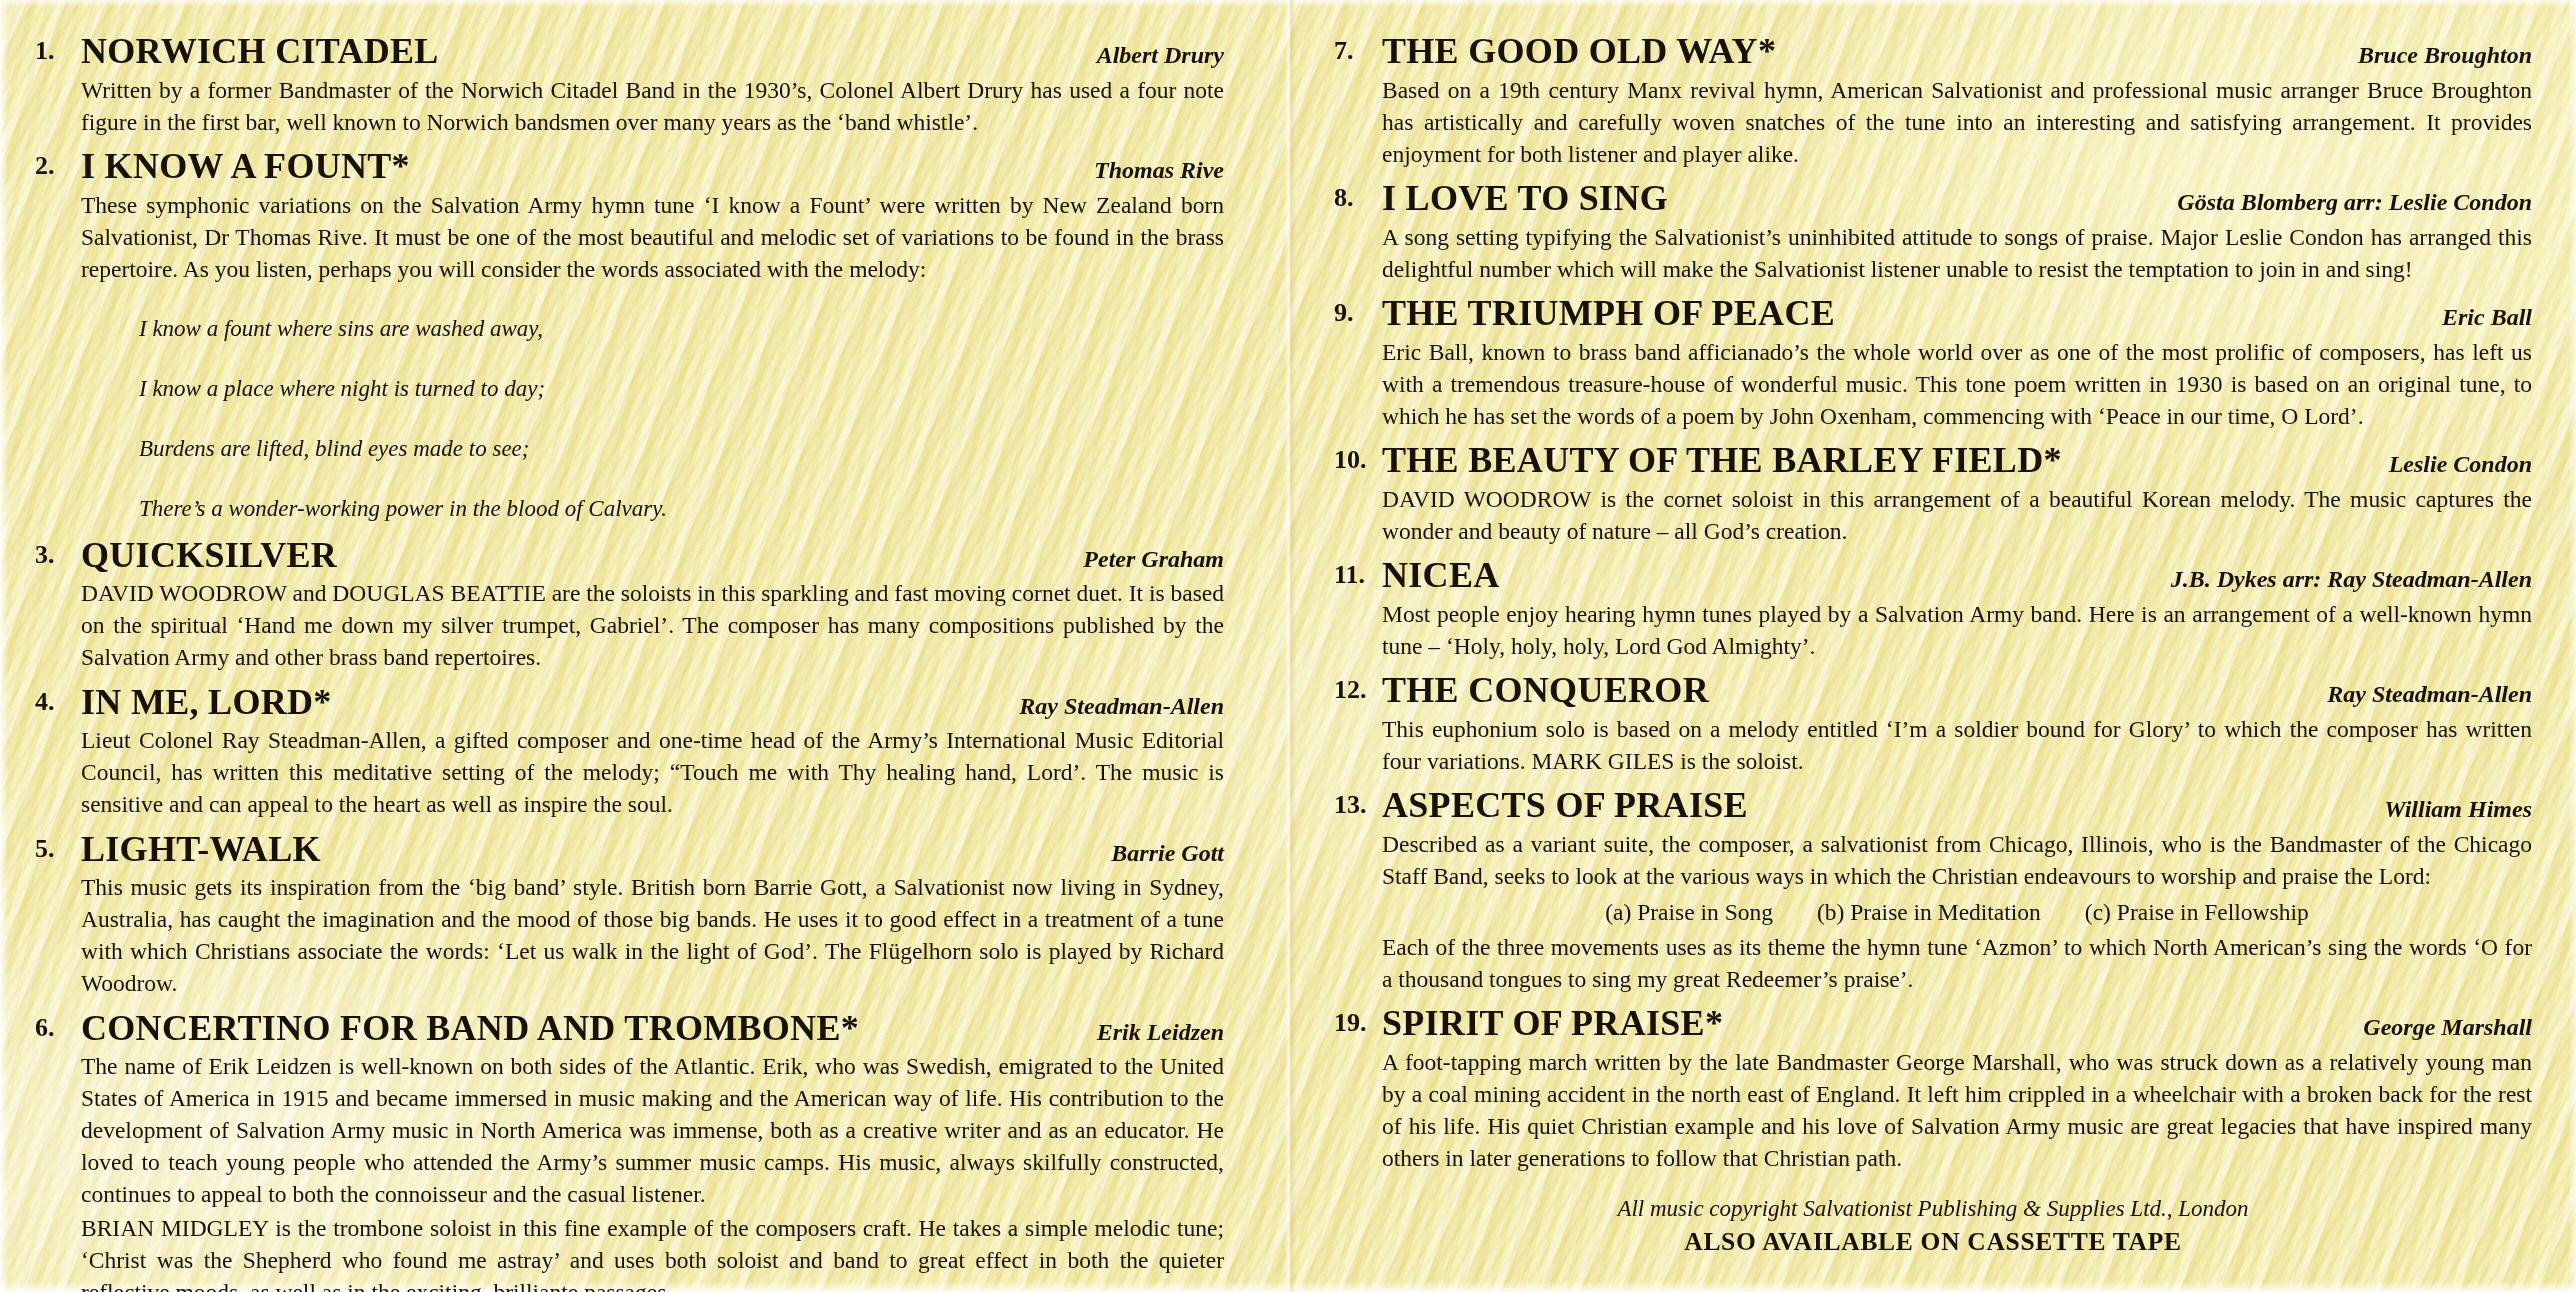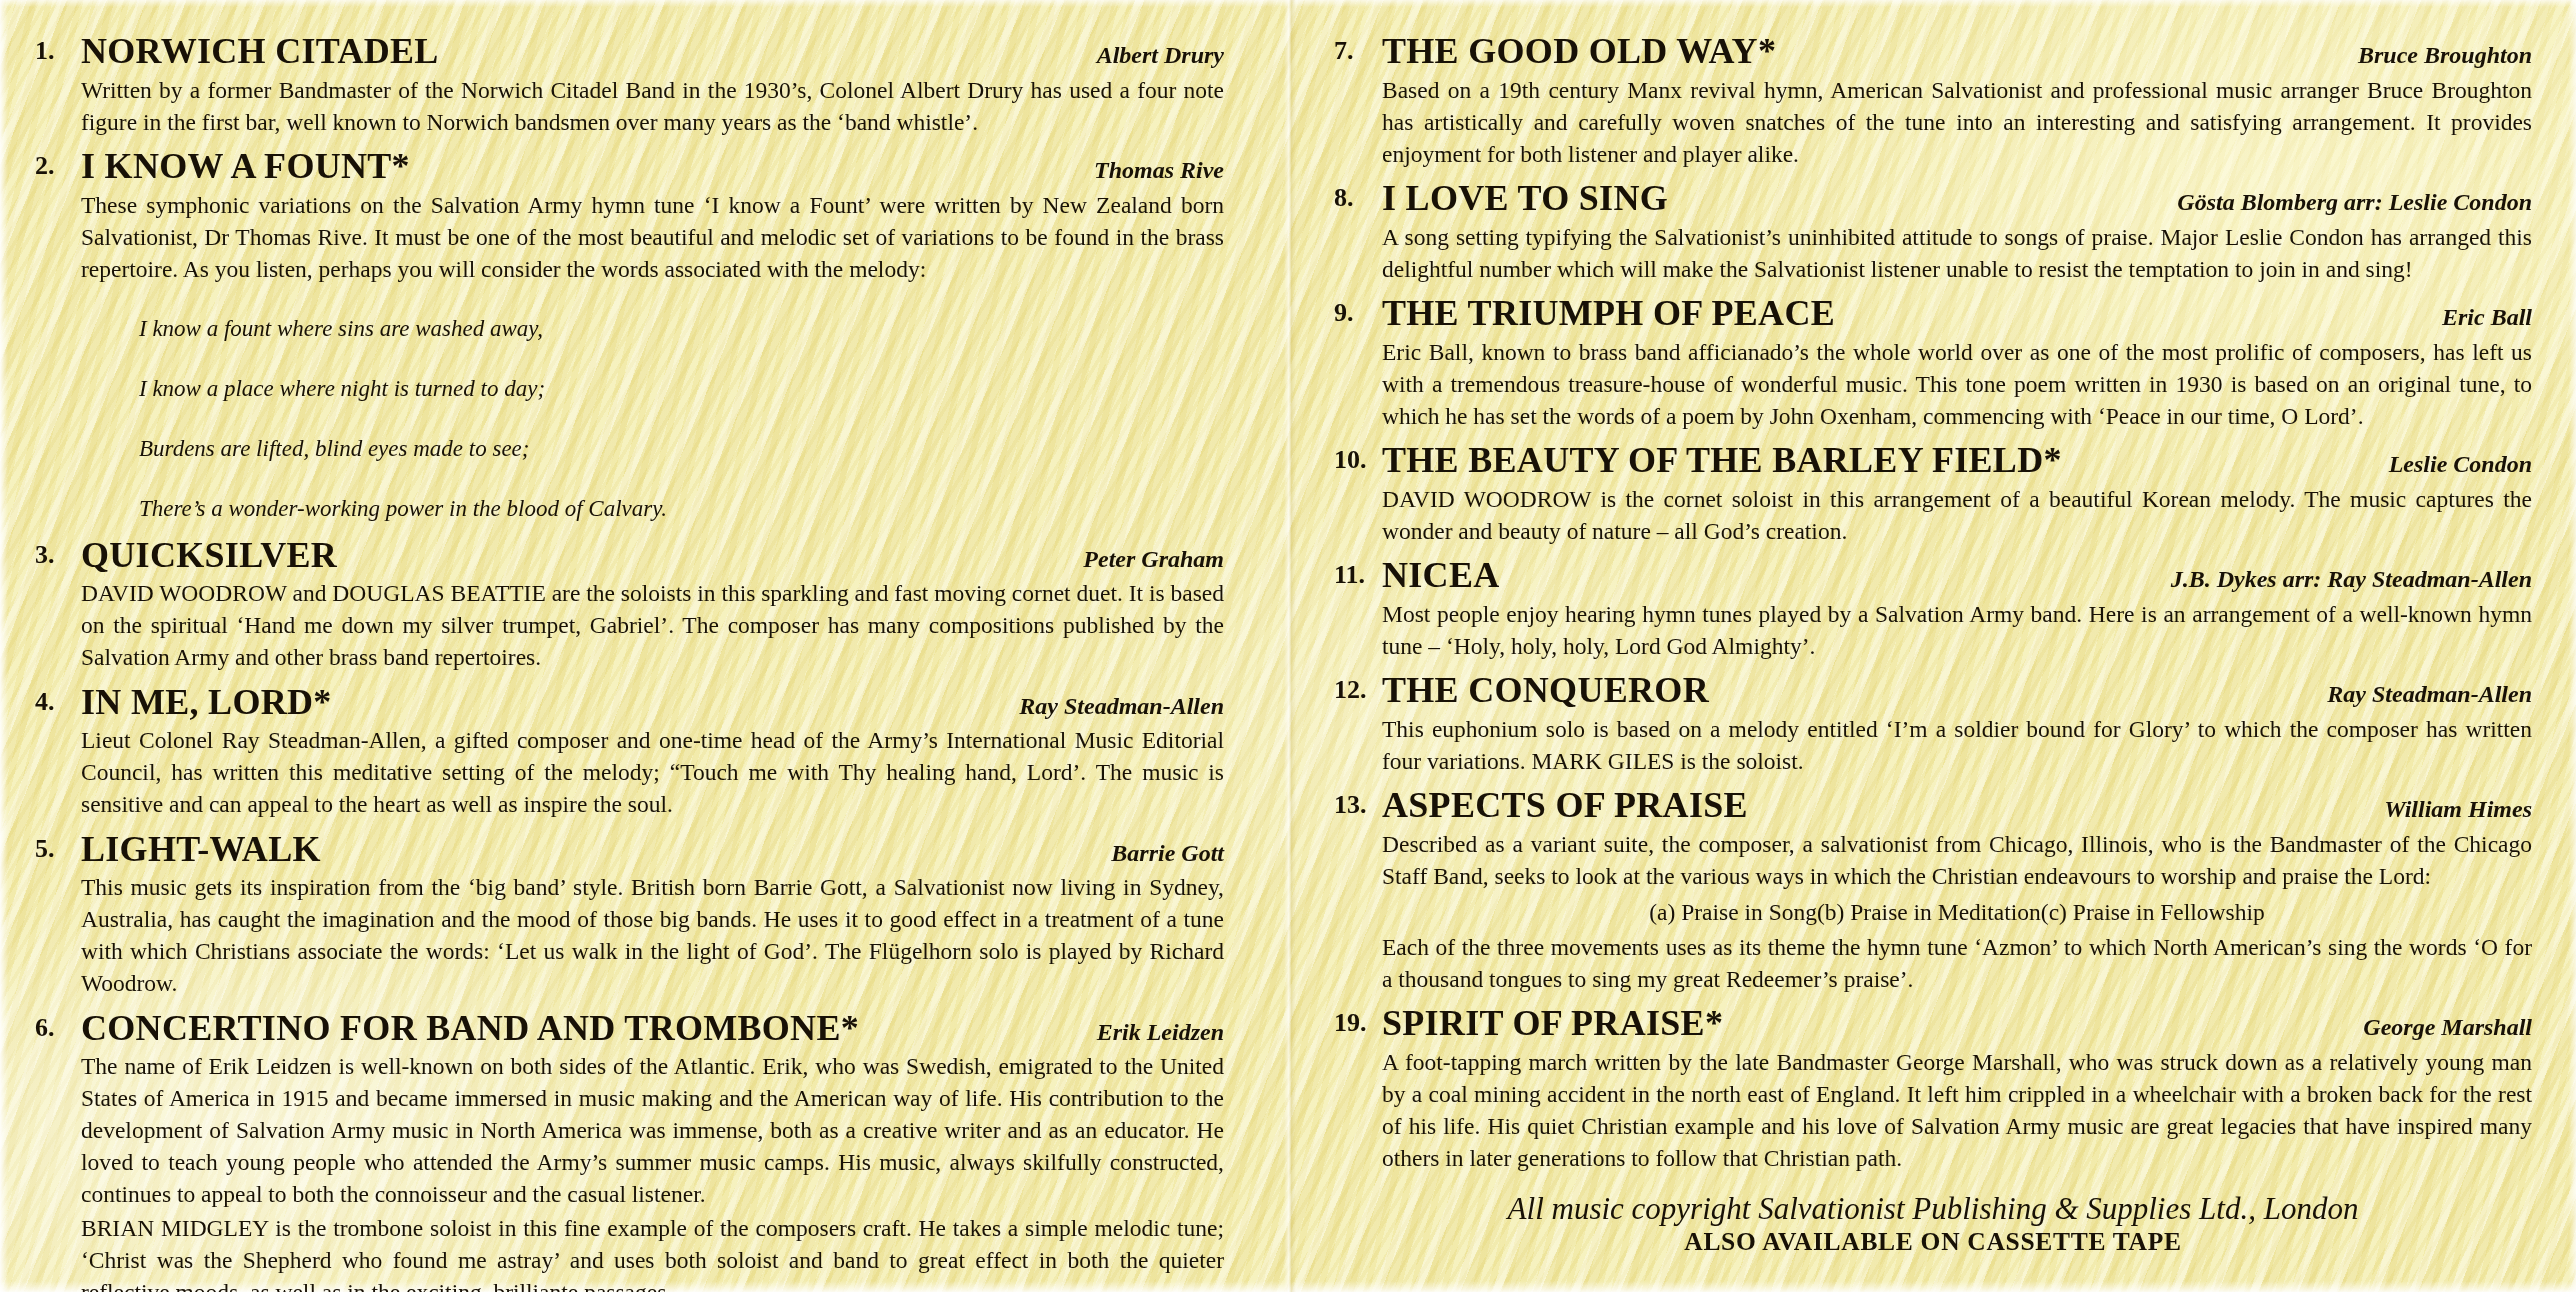--- a/index.html
+++ b/index.html
@@ -53,28 +53,28 @@
     font-size: 23.5px; line-height: 32px;
     text-align: justify; text-justify: inter-word;
   }
   .body + .body { margin-top: 2px; }
   .verse {
     margin: 5.5px 0 1.4px 58px;
     font-style: italic; font-size: 23px; line-height: 32px;
   }
   .verse-line { display: block; margin-top: 28px; }
   .movements {
-    display: flex; justify-content: center; 
+    display: flex; justify-content: center; gap: 44px;
     font-size: 23.5px; line-height: 36px; margin: 1.4px 0;
   }
   .footer {
     position: absolute; left: 1334px; width: 1198px; top: 1193px;
     text-align: center;
   }
-  .copyright { font-style: italic; font-size: 31px; line-height: 32px; }
+  .copyright { font-style: italic; font-size: 23px; line-height: 32px; }
   .cassette { font-weight: bold; font-size: 25.5px; line-height: 33px; letter-spacing: 0.7px; }
 </style>
 </head>
 <body>
 
 <div class="edge edge-top"></div>
 <div class="edge edge-left"></div>
 <div class="edge edge-right"></div>
 <div class="edge edge-bottom"></div>
 <div class="seam"></div>

